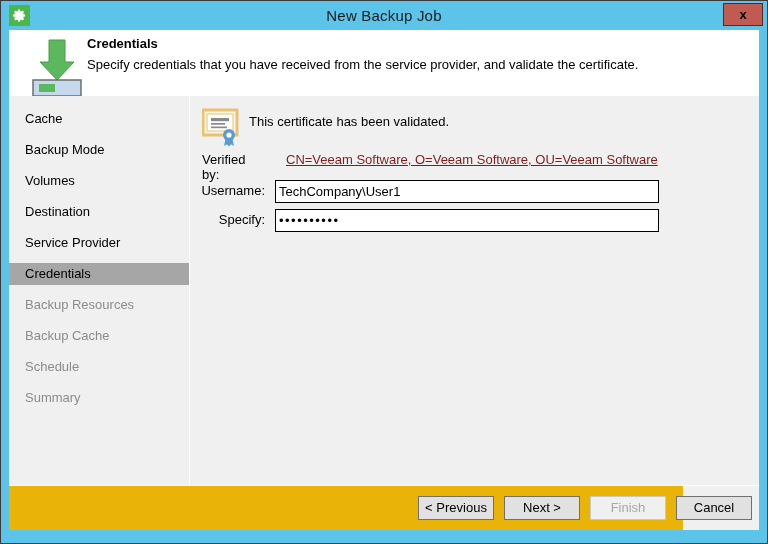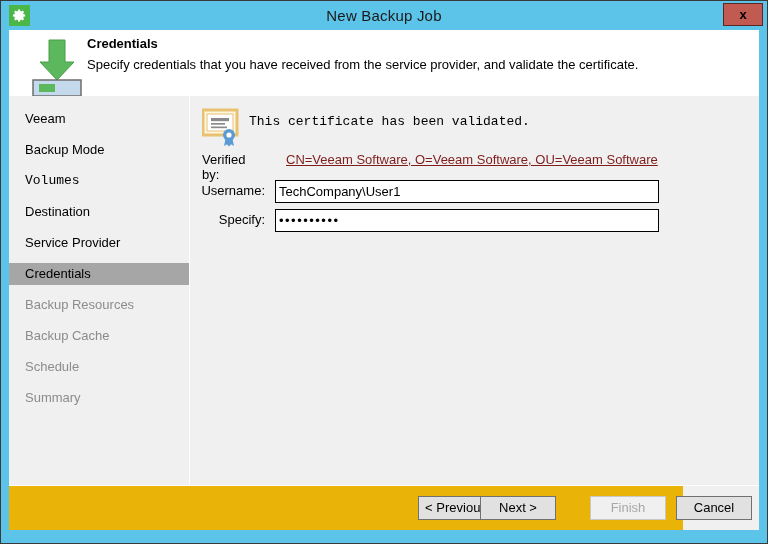--- a/index.html
+++ b/index.html
@@ -144,21 +144,20 @@
     width: 569px;
     height: 389px;
     background: #f0f0f0;
   }
 
   #cert-row {
     position: absolute;
     left: 12px; top: 12px;
     width: 540px;
     height: 42px;
-    font-family: Liberation Mono, monospace;
   }
   #cert-icon {
     position: absolute;
     left: 0; top: 0;
     width: 42px; height: 40px;
   }
   #cert-text {
     position: absolute;
     left: 47px; top: 6px;
     font-size: 13px;
@@ -280,23 +279,23 @@
           <polygon points="20,6 36,6 36,28 45,28 28,46 11,28 20,28" fill="#5cb85c" stroke="#4a9c4a" stroke-width="1"></polygon>
           <rect x="4" y="46" width="48" height="16" fill="#c5d9ec" stroke="#6e6e6e" stroke-width="1.5"></rect>
           <rect x="10" y="50" width="16" height="8" fill="#5cb85c"></rect>
         </svg>
       </div>
       <div id="header-title">Credentials</div>
       <div id="header-desc">Specify credentials that you have received from the service provider, and validate the certificate.</div>
     </div>
 
     <div id="sidebar">
-        <div class="nav-item" style="top: 12px;"><span>Veeam</span></div>
+        <div class="nav-item" style="top: 12px;"><span>Cache</span></div>
         <div class="nav-item" style="top: 43px;"><span>Backup Mode</span></div>
-        <div class="nav-item" style="top: 74px; font-family: Liberation Mono, monospace;"><span>Volumes</span></div>
+        <div class="nav-item" style="top: 74px;"><span>Volumes</span></div>
         <div class="nav-item" style="top: 105px;"><span>Destination</span></div>
         <div class="nav-item" style="top: 136px;"><span>Service Provider</span></div>
         <div class="nav-item selected" style="top: 167px;"><span>Credentials</span></div>
         <div class="nav-item disabled" style="top: 198px;"><span>Backup Resources</span></div>
         <div class="nav-item disabled" style="top: 229px;"><span>Backup Cache</span></div>
         <div class="nav-item disabled" style="top: 260px;"><span>Schedule</span></div>
         <div class="nav-item disabled" style="top: 291px;"><span>Summary</span></div>
       </div>
 
     <div id="main">
@@ -332,19 +331,19 @@
             <div class="field-label">Specify:</div>
             <input type="text" class="field-input password" value="••••••••••" style="">
           </div>
         </div>
 
     </div>
 
     <div id="footer-sep"></div>
     <div id="footer">
         <div class="dlg-button" style="left: 409px;">&lt; Previous</div>
-        <div class="dlg-button" style="left: 471px;">Next &gt;</div>
+        <div class="dlg-button" style="left: 495px;">Next &gt;</div>
         <div class="dlg-button disabled" style="left: 581px;">Finish</div>
         <div class="dlg-button" style="left: 667px;">Cancel</div>
       </div>
 
   </div>
 </div>
 
 </body></html>

